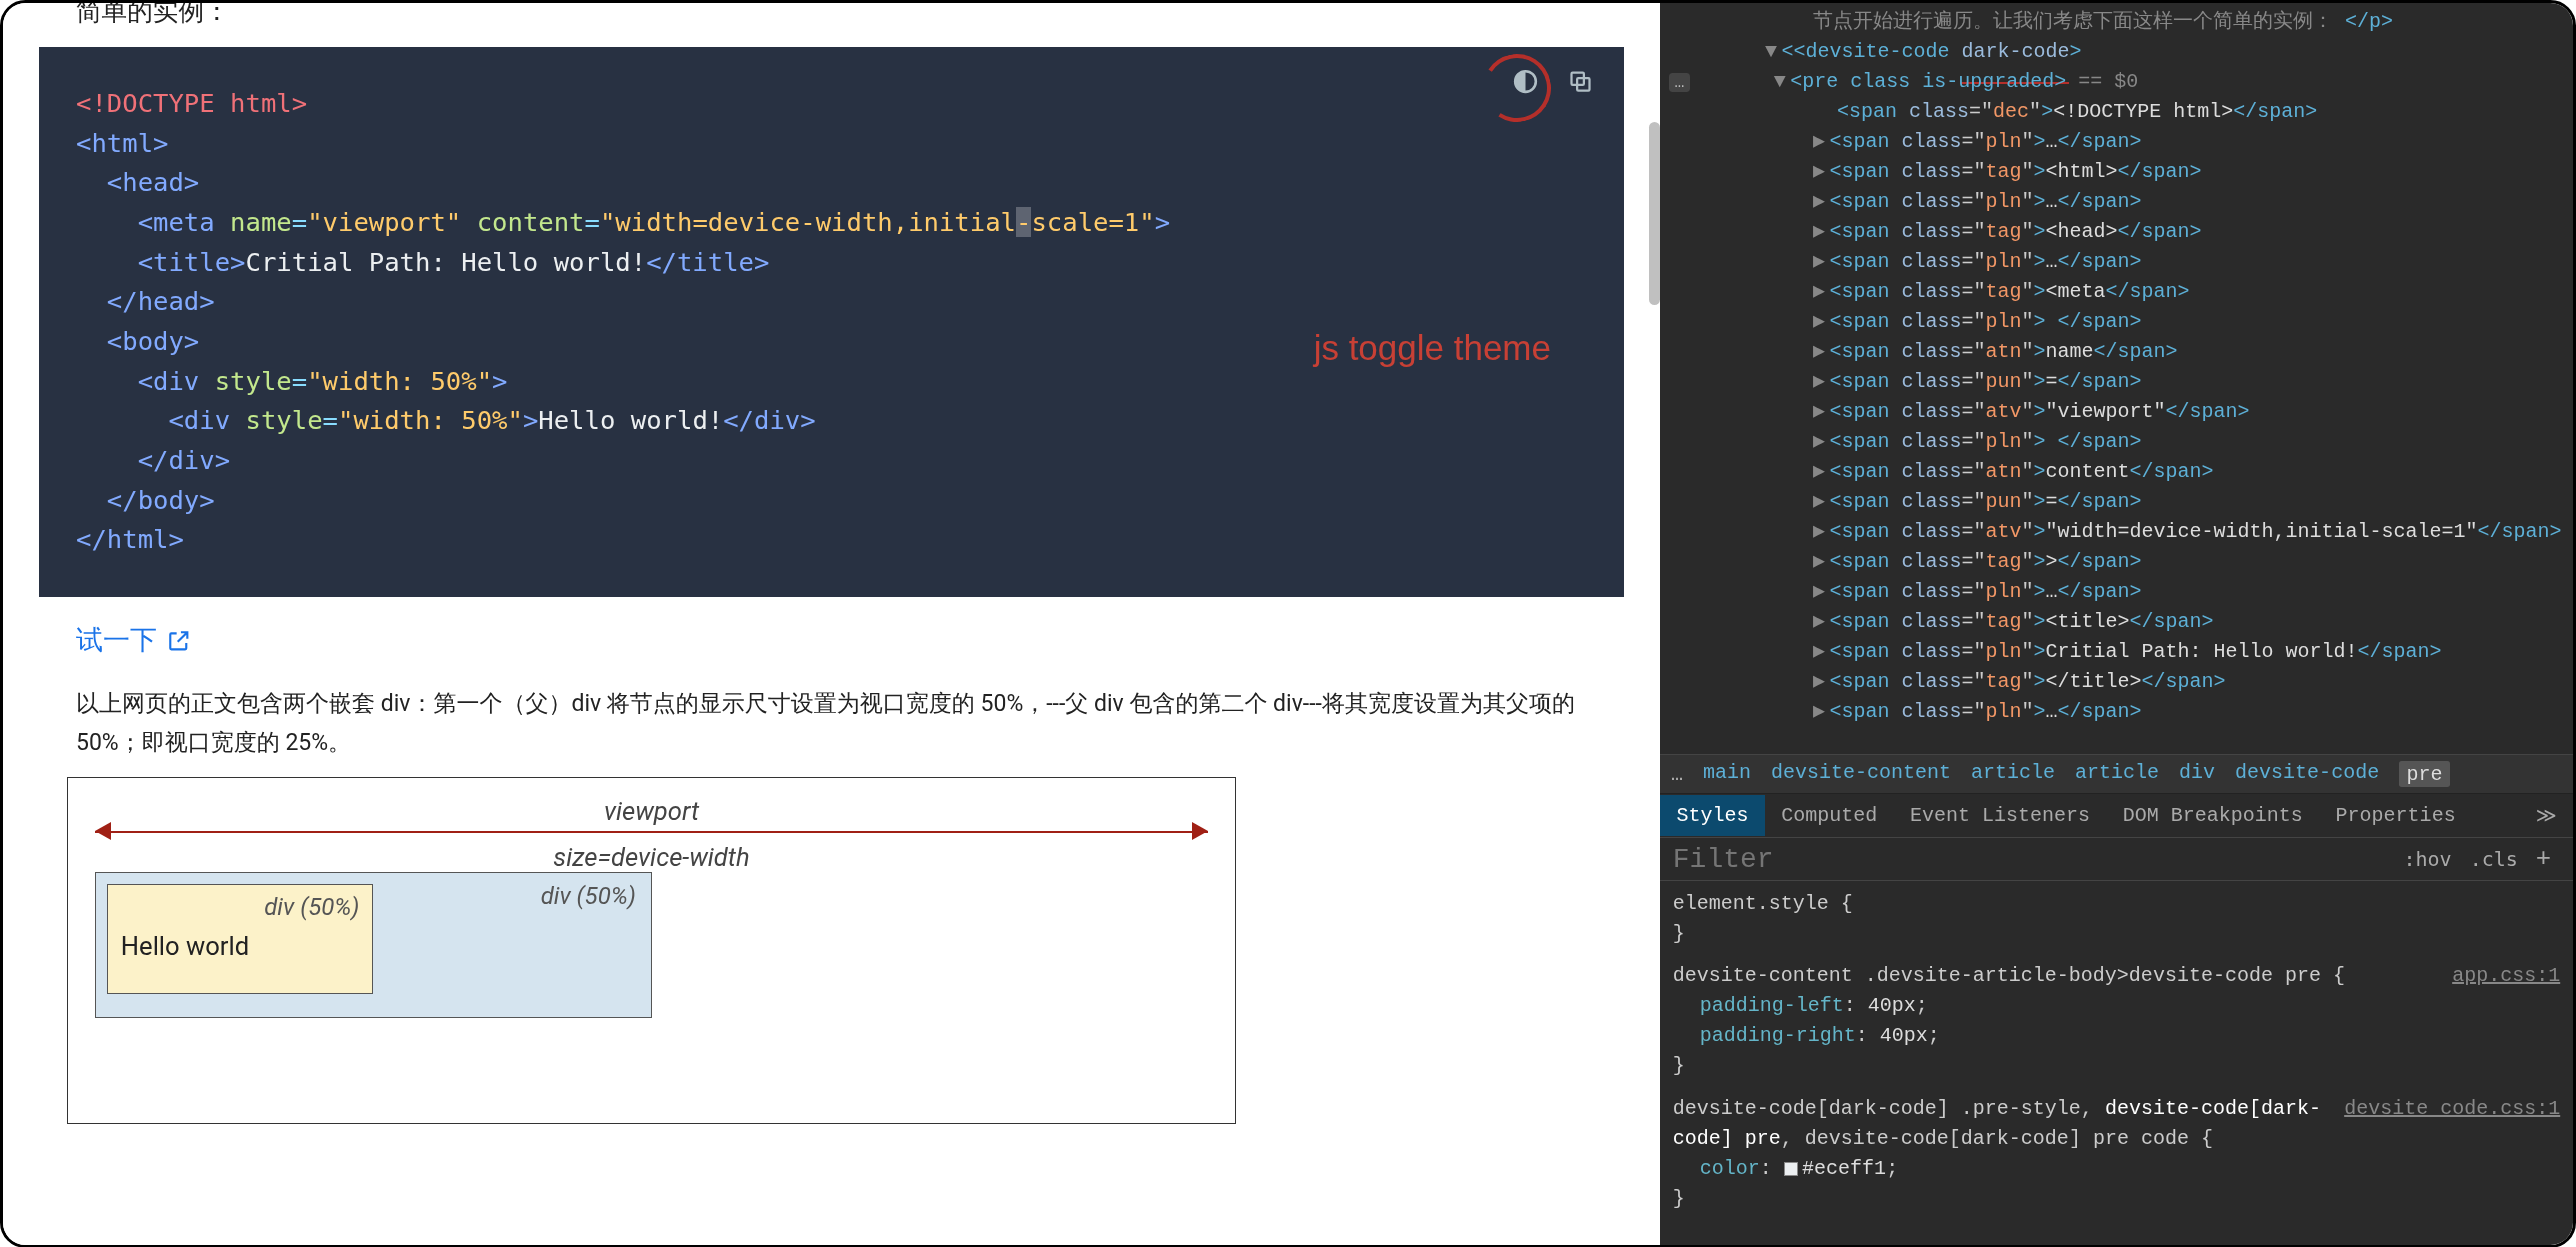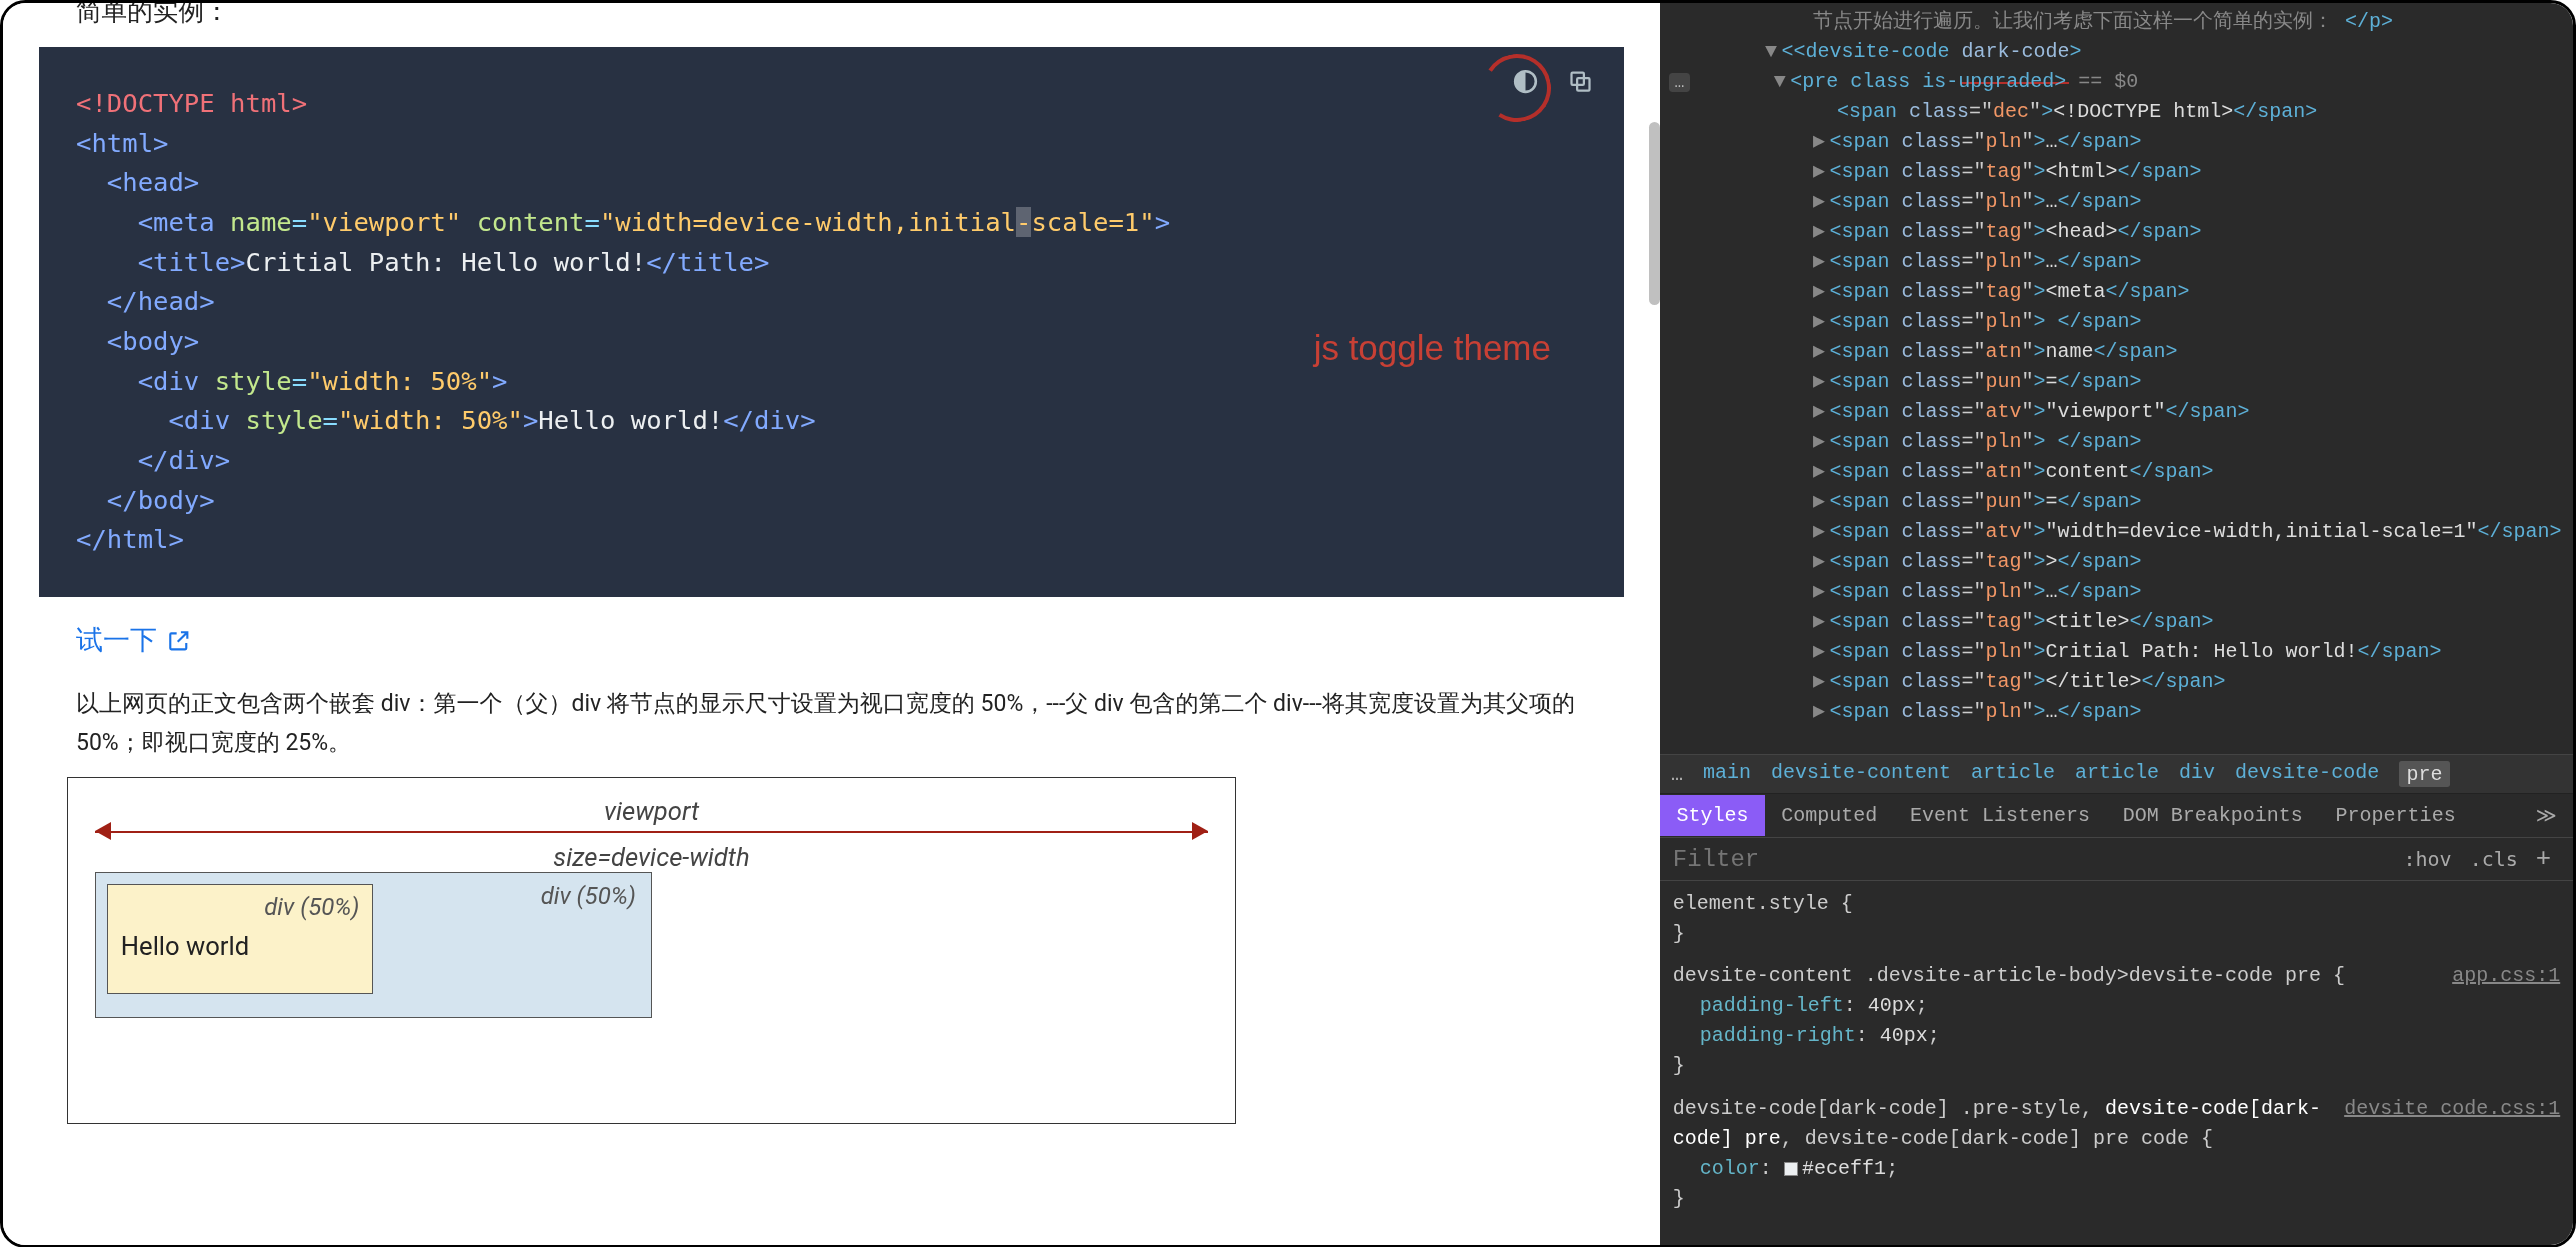--- a/index.html
+++ b/index.html
@@ -223,37 +223,37 @@
 .tabs {
   background: #2a2a2a;
   display: flex;
   align-items: center;
   gap: 0;
   border-bottom: 0.9px solid #444;
   font-size: 20px;
   color: #aaa;
 }
 .tabs .tab { padding: 9px 16.4px; }
-.tabs .tab.active { background: #8b5cf6; color: #fff; }
+.tabs .tab.active { background: #0c4a6e; color: #fff; }
 .tabs .more { margin-left: auto; padding: 9px 16.4px; color: #aaa; }
 
 .filter-row {
   display: flex;
   align-items: center;
   padding: 5.5px 12.8px;
   border-bottom: 0.9px solid #444;
   font-size: 20px;
   color: #888;
 }
 .filter-row .filter-input {
   flex: 1;
   background: transparent;
   border: none;
   color: #888;
-  font-size: 24px;
+  font-size: 28px;
   font-family: inherit;
 }
 .filter-row .hov, .filter-row .cls {
   color: #aaa;
   padding: 3.7px 9px;
   font-family: Menlo, monospace;
 }
 .filter-row .plus { color: #aaa; padding: 0 9px; font-size: 25.6px; }
 
 .styles-pane {

